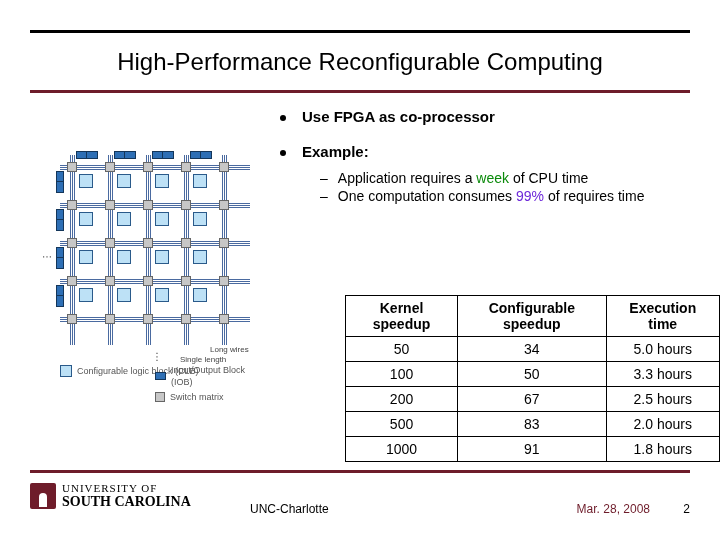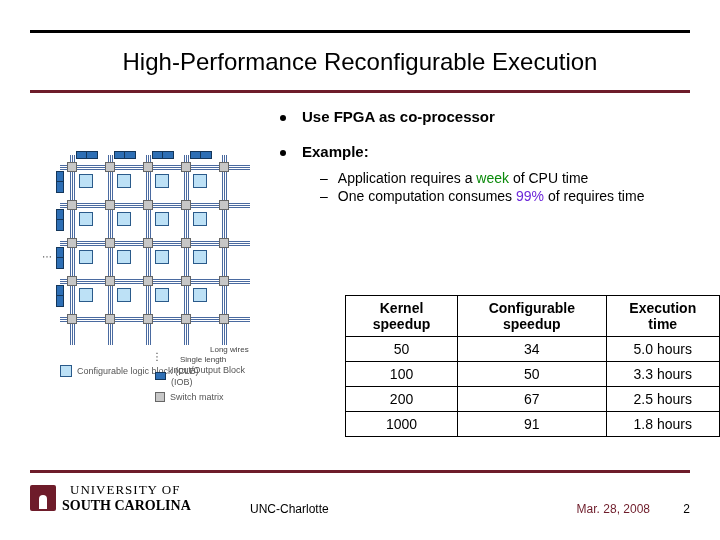--- a/index.html
+++ b/index.html
@@ -49,31 +49,31 @@
   .sw-clb { width:12px; height:12px; background:#bde1f6; border:1px solid #2a5a8a; }
   .sw-iob { width:12px; height:8px; background:#2e6fb5; border:1px solid #14365a; }
   .sw-sm  { width:10px; height:10px; background:#c7c7c7; border:1px solid #666; }
   .arrow-lbl { position:absolute; font-size:8px; color:#444; }
 
   
   .logo { position:absolute; left:30px; top:482px; display:flex; align-items:center; gap:6px; }
   .tree { width:26px; height:26px; background:#6e1c2a; border-radius:2px; display:flex; align-items:flex-end; justify-content:center; }
   .tree::before { content:""; width:8px; height:14px; background:#fff; border-radius:4px 4px 0 0; margin-bottom:2px; }
   .uni { font-family: Georgia, 'Times New Roman', serif; font-size:9px; letter-spacing:1px; }
-  .uni .line1 { font-size:13px;margin-left:8px; }
+  .uni .line1 { font-size:11px; }
   .uni .line2 { font-size:14px; font-weight:bold; letter-spacing:0; }
   .foot-left { position:absolute; left:250px; top:502px; font-size:12px; color:#000000; }
   .foot-right { position:absolute; right:70px; top:502px; font-size:12px; color:#6e1c2a; }
   .pagenum { position:absolute; right:30px; top:502px; font-size:12px; color:#000; }
 </style>
 </head>
 <body>
 
 <div class="hr-top"></div>
-<div class="title">High-Performance Reconfigurable Execution</div>
+<div class="title">High-Performance Reconfigurable Computing</div>
 <div class="hr-mid"></div>
 
 <div class="content">
   <div class="bullet">
     <span class="dot"></span>
     <span class="txt">Use FPGA as co-processor</span>
   </div>
   <div class="bullet">
     <span class="dot"></span>
     <span class="txt">Example:</span>
@@ -108,20 +108,25 @@
       </tr>
   <tr>
         <td>100</td>
         <td>50</td>
         <td>3.3 hours</td>
       </tr>
   <tr>
         <td>200</td>
         <td>67</td>
         <td>2.5 hours</td>
+      </tr>
+  <tr>
+        <td>500</td>
+        <td>83</td>
+        <td>2.0 hours</td>
       </tr>
   <tr>
         <td>1000</td>
         <td>91</td>
         <td>1.8 hours</td>
       </tr>
 </tbody>
   </table>
 
 <div class="fpga-fig">

